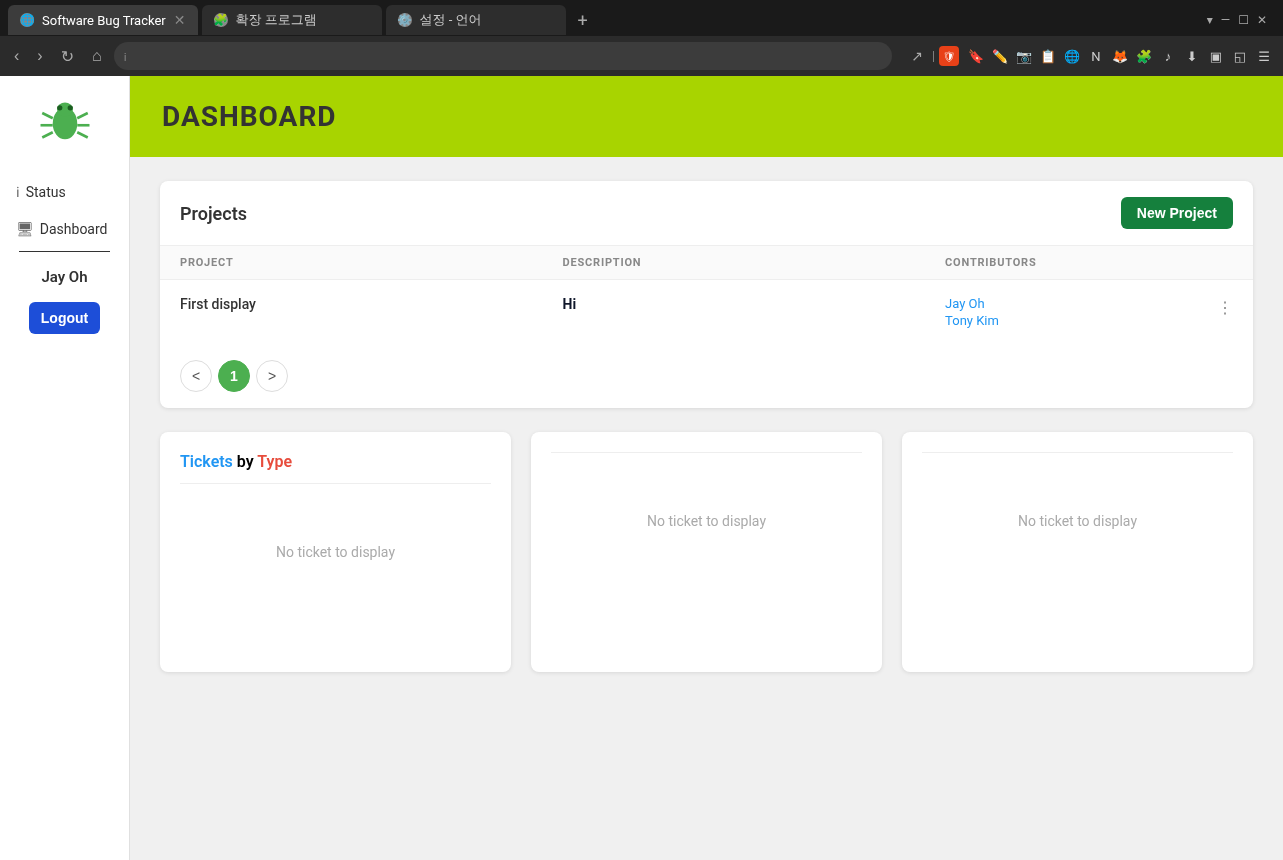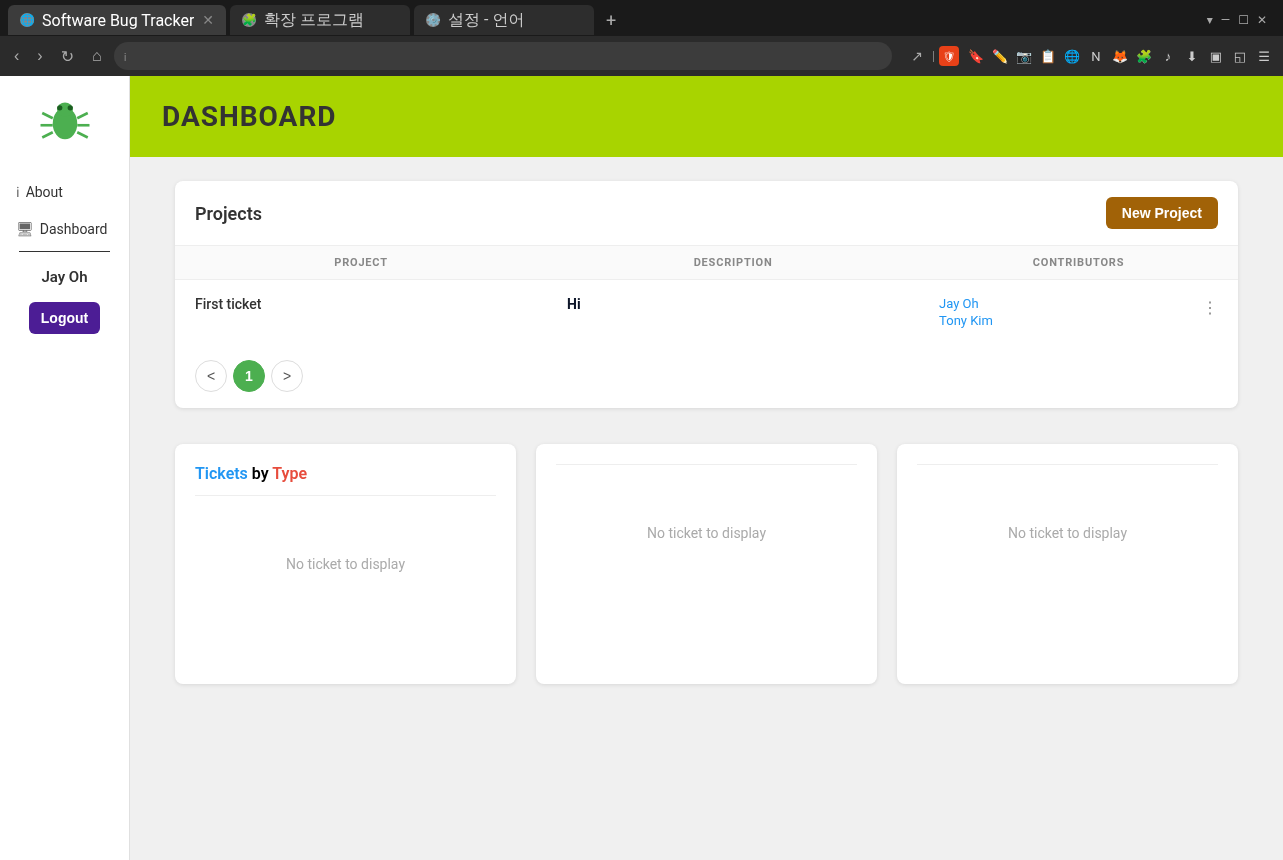--- a/index.html
+++ b/index.html
@@ -4,21 +4,21 @@
   <style>
     * { box-sizing: border-box; margin: 0; padding: 0; }
     body { font-family: -apple-system, BlinkMacSystemFont, 'Segoe UI', Roboto, sans-serif; background: #f0f0f0; display: flex; flex-direction: column; height: 860px; overflow: hidden; }
 
     
     .browser-chrome { background: #1a1a1a; display: flex; flex-direction: column; flex-shrink: 0; }
     .tab-bar { display: flex; align-items: center; height: 36px; padding: 4px 8px 0; gap: 4px; }
     .tab { background: #2d2d2d; border-radius: 6px 6px 0 0; display: flex; align-items: center; gap: 8px; padding: 0 12px; height: 30px; min-width: 180px; color: #ccc; font-size: 12px; }
     .tab.active { background: #3c3c3c; color: #fff; }
     .tab-icon { width: 14px; height: 14px; background: #888; border-radius: 50%; flex-shrink: 0; }
-    .tab-title { flex: 1; overflow: hidden; text-overflow: ellipsis; white-space: nowrap; font-size: 16px; }
+    .tab-title { flex: 1; overflow: hidden; text-overflow: ellipsis; white-space: nowrap; font-size: 13px; }
     .tab-close { color: #888; font-size: 14px; cursor: pointer; line-height: 1; }
     .tab-add { color: #aaa; font-size: 18px; padding: 0 8px; cursor: pointer; }
     .tab-controls { margin-left: auto; display: flex; gap: 8px; color: #aaa; font-size: 12px; padding-right: 8px; }
 
     .nav-bar { background: #2b2b2b; display: flex; align-items: center; height: 40px; padding: 0 8px; gap: 6px; }
     .nav-btn { color: #aaa; background: none; border: none; cursor: pointer; font-size: 16px; padding: 4px 6px; border-radius: 4px; }
     .address-bar { flex: 1; background: #3c3c3c; border-radius: 20px; display: flex; align-items: center; height: 28px; padding: 0 10px; gap: 6px; color: #ccc; font-size: 13px; }
     .address-bar .lock-icon { color: #888; font-size: 11px; }
     .address-bar .url-text { flex: 1; color: #ccc; }
     .nav-actions { display: flex; align-items: center; gap: 4px; margin-left: 8px; }
@@ -32,37 +32,37 @@
 
     
     .sidebar { width: 130px; background: #fff; border-right: 1px solid #e0e0e0; display: flex; flex-direction: column; align-items: center; padding: 16px 8px; flex-shrink: 0; }
     .sidebar-logo { width: 60px; height: 60px; display: flex; align-items: center; justify-content: center; margin-bottom: 24px; }
     .bug-icon svg { width: 56px; height: 56px; fill: #4caf50; }
     .sidebar-nav { width: 100%; display: flex; flex-direction: column; gap: 8px; }
     .sidebar-item { display: flex; align-items: center; gap: 6px; padding: 6px 8px; border-radius: 4px; cursor: pointer; font-size: 14px; color: #333; text-decoration: none; width: 100%; }
     .sidebar-item .item-icon { font-size: 14px; color: #666; }
     .sidebar-divider { width: 80%; height: 1px; background: #333; margin: 8px 0; }
     .sidebar-username { font-size: 15px; font-weight: 600; color: #333; margin: 8px 0; }
-    .logout-btn { background: #4c1d95; color: white; border: none; border-radius: 6px; padding: 8px 12px; font-size: 14px; font-weight: 600; cursor: pointer; margin-top: 8px; }
+    .logout-btn { background: #1d4ed8; color: white; border: none; border-radius: 6px; padding: 8px 12px; font-size: 14px; font-weight: 600; cursor: pointer; margin-top: 8px; }
 
     
     .main { flex: 1; overflow-y: auto; background: #f0f0f0; }
     .page-header { background: #a8d400; padding: 24px 32px; }
     .page-title { font-size: 28px; font-weight: 700; color: #333; letter-spacing: 1px; }
 
-    .content { padding: 24px 45px; display: flex; flex-direction: column; gap: 36px; }
+    .content { padding: 24px 30px; display: flex; flex-direction: column; gap: 24px; }
 
     
     .card { background: white; border-radius: 8px; box-shadow: 0 1px 4px rgba(0,0,0,0.1); }
     .card-header { display: flex; align-items: center; justify-content: space-between; padding: 16px 20px; }
     .card-title { font-size: 18px; font-weight: 600; color: #333; }
-    .new-project-btn { background: #a16207; color: white; border: none; border-radius: 6px; padding: 8px 16px; font-size: 14px; font-weight: 600; cursor: pointer; }
+    .new-project-btn { background: #15803d; color: white; border: none; border-radius: 6px; padding: 8px 16px; font-size: 14px; font-weight: 600; cursor: pointer; }
 
     .table { width: 100%; border-collapse: collapse; }
-    .table th { text-align: center; padding: 10px 20px; font-size: 11px; font-weight: 700; color: #888; letter-spacing: 0.8px; text-transform: uppercase; border-top: 1px solid #eee; border-bottom: 1px solid #eee; background: #fafafa; }
+    .table th { text-align: left; padding: 10px 20px; font-size: 11px; font-weight: 700; color: #888; letter-spacing: 0.8px; text-transform: uppercase; border-top: 1px solid #eee; border-bottom: 1px solid #eee; background: #fafafa; }
     .table td { padding: 16px 20px; font-size: 14px; vertical-align: top; border-bottom: 1px solid #eee; }
     .table tr:last-child td { border-bottom: none; }
     .project-name { color: #333; font-weight: 500; }
     .description-link { color: #0f172a; text-decoration: none; font-weight: 700; margin-top: 36px; }
     .contributors-cell { display: flex; flex-direction: column; gap: 2px; }
     .contributor { color: #2196F3; font-size: 13px; }
     .table-actions { color: #888; font-size: 16px; cursor: pointer; }
 
     
     .pagination { display: flex; align-items: center; gap: 6px; padding: 16px 20px; }
@@ -151,21 +151,21 @@
           <line x1="46" y1="38" x2="60" y2="38" stroke="#4caf50" stroke-width="3"></line>
           <line x1="46" y1="46" x2="58" y2="52" stroke="#4caf50" stroke-width="3"></line>
           <ellipse cx="26" cy="18" rx="3" ry="3" fill="#1b5e20"></ellipse>
           <ellipse cx="38" cy="18" rx="3" ry="3" fill="#1b5e20"></ellipse>
         </svg>
       </span>
     </div>
     <nav class="sidebar-nav">
       <a class="sidebar-item" href="#">
         <span class="item-icon">ℹ</span>
-        <span>About</span>
+        <span>Status</span>
       </a>
       <a class="sidebar-item" href="#">
         <span class="item-icon">🖥</span>
         <span>Dashboard</span>
       </a>
     </nav>
     <div class="sidebar-divider"></div>
     <span class="sidebar-username">Jay Oh</span>
     <button class="logout-btn">Logout</button>
   </div>
@@ -185,21 +185,21 @@
           <thead>
             <tr>
               <th style="width:35%">PROJECT</th>
               <th style="width:35%">DESCRIPTION</th>
               <th style="width:30%">CONTRIBUTORS</th>
             </tr>
           </thead>
           <tbody id="projects-tbody">
           <tr>
       <td>
-        <span class="project-name">First ticket</span>
+        <span class="project-name">First display</span>
       </td>
       <td>
         <a class="description-link" href="#">Hi</a>
       </td>
       <td>
         <div class="contributors-cell">
           <span class="contributor">Jay Oh</span>
                     <span class="contributor">Tony Kim</span>
         </div>
         <span class="table-actions" style="float:right;margin-top:-30px;">⋮</span>

